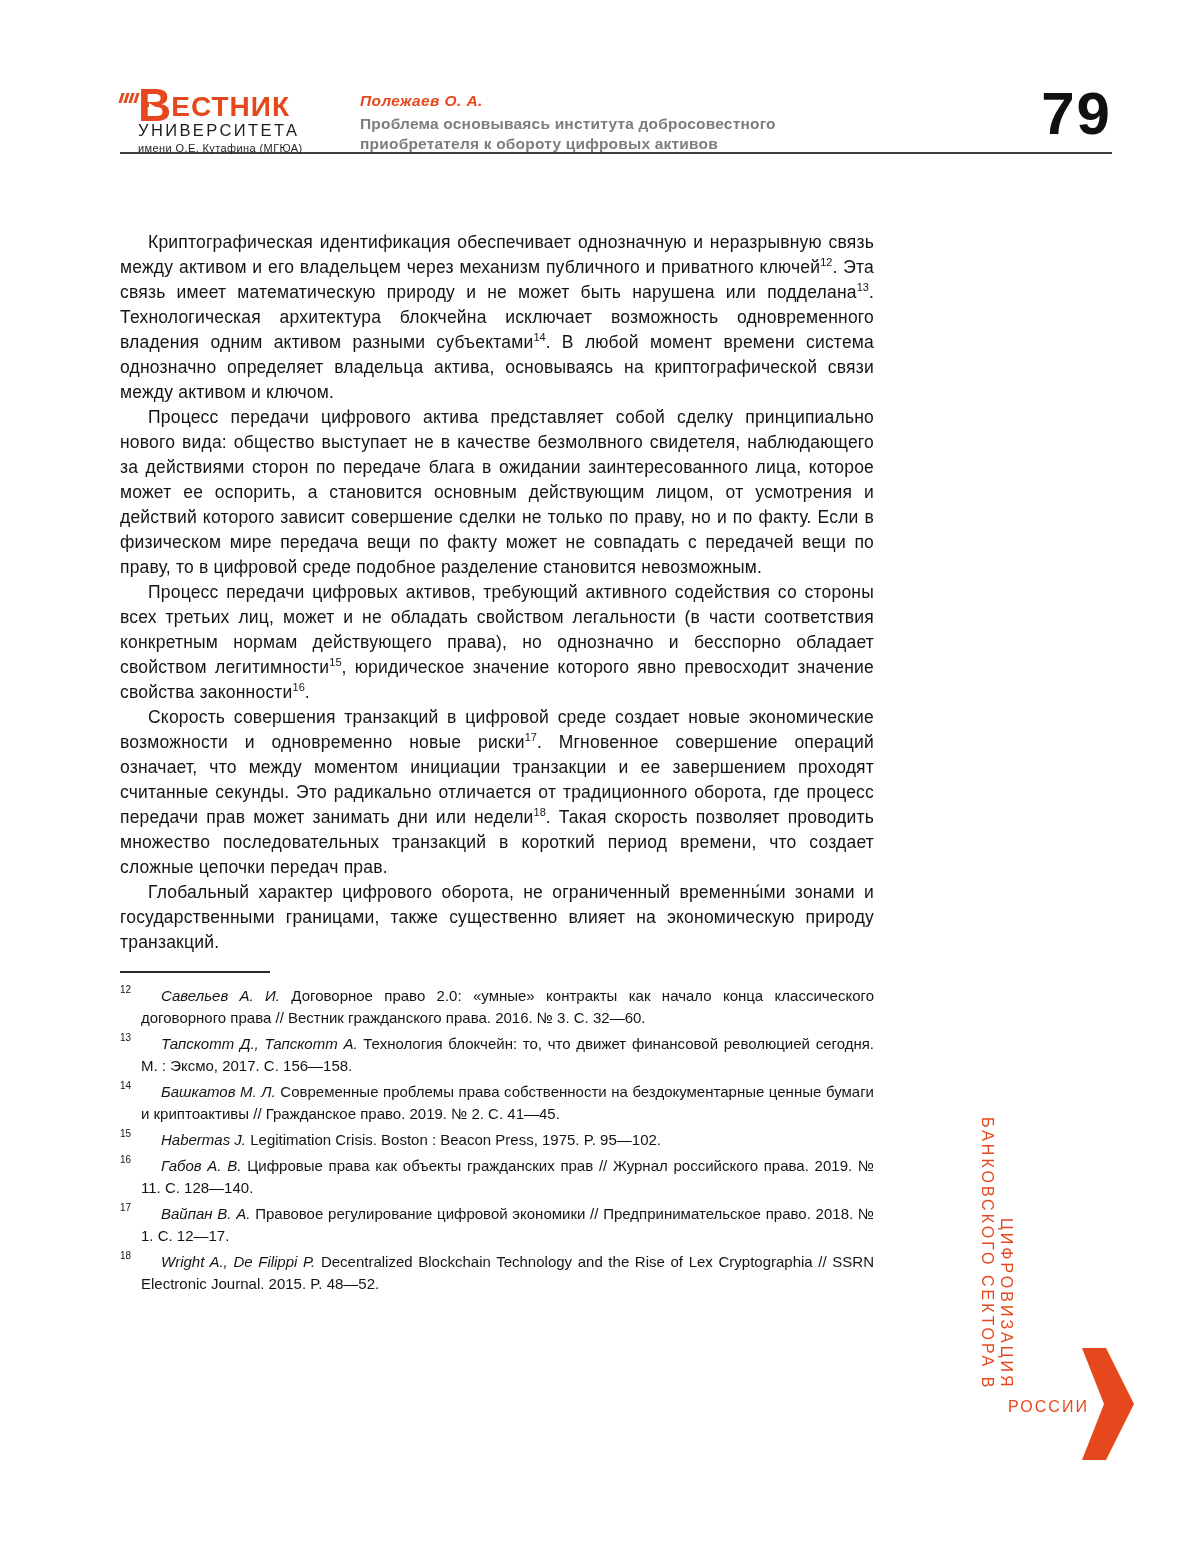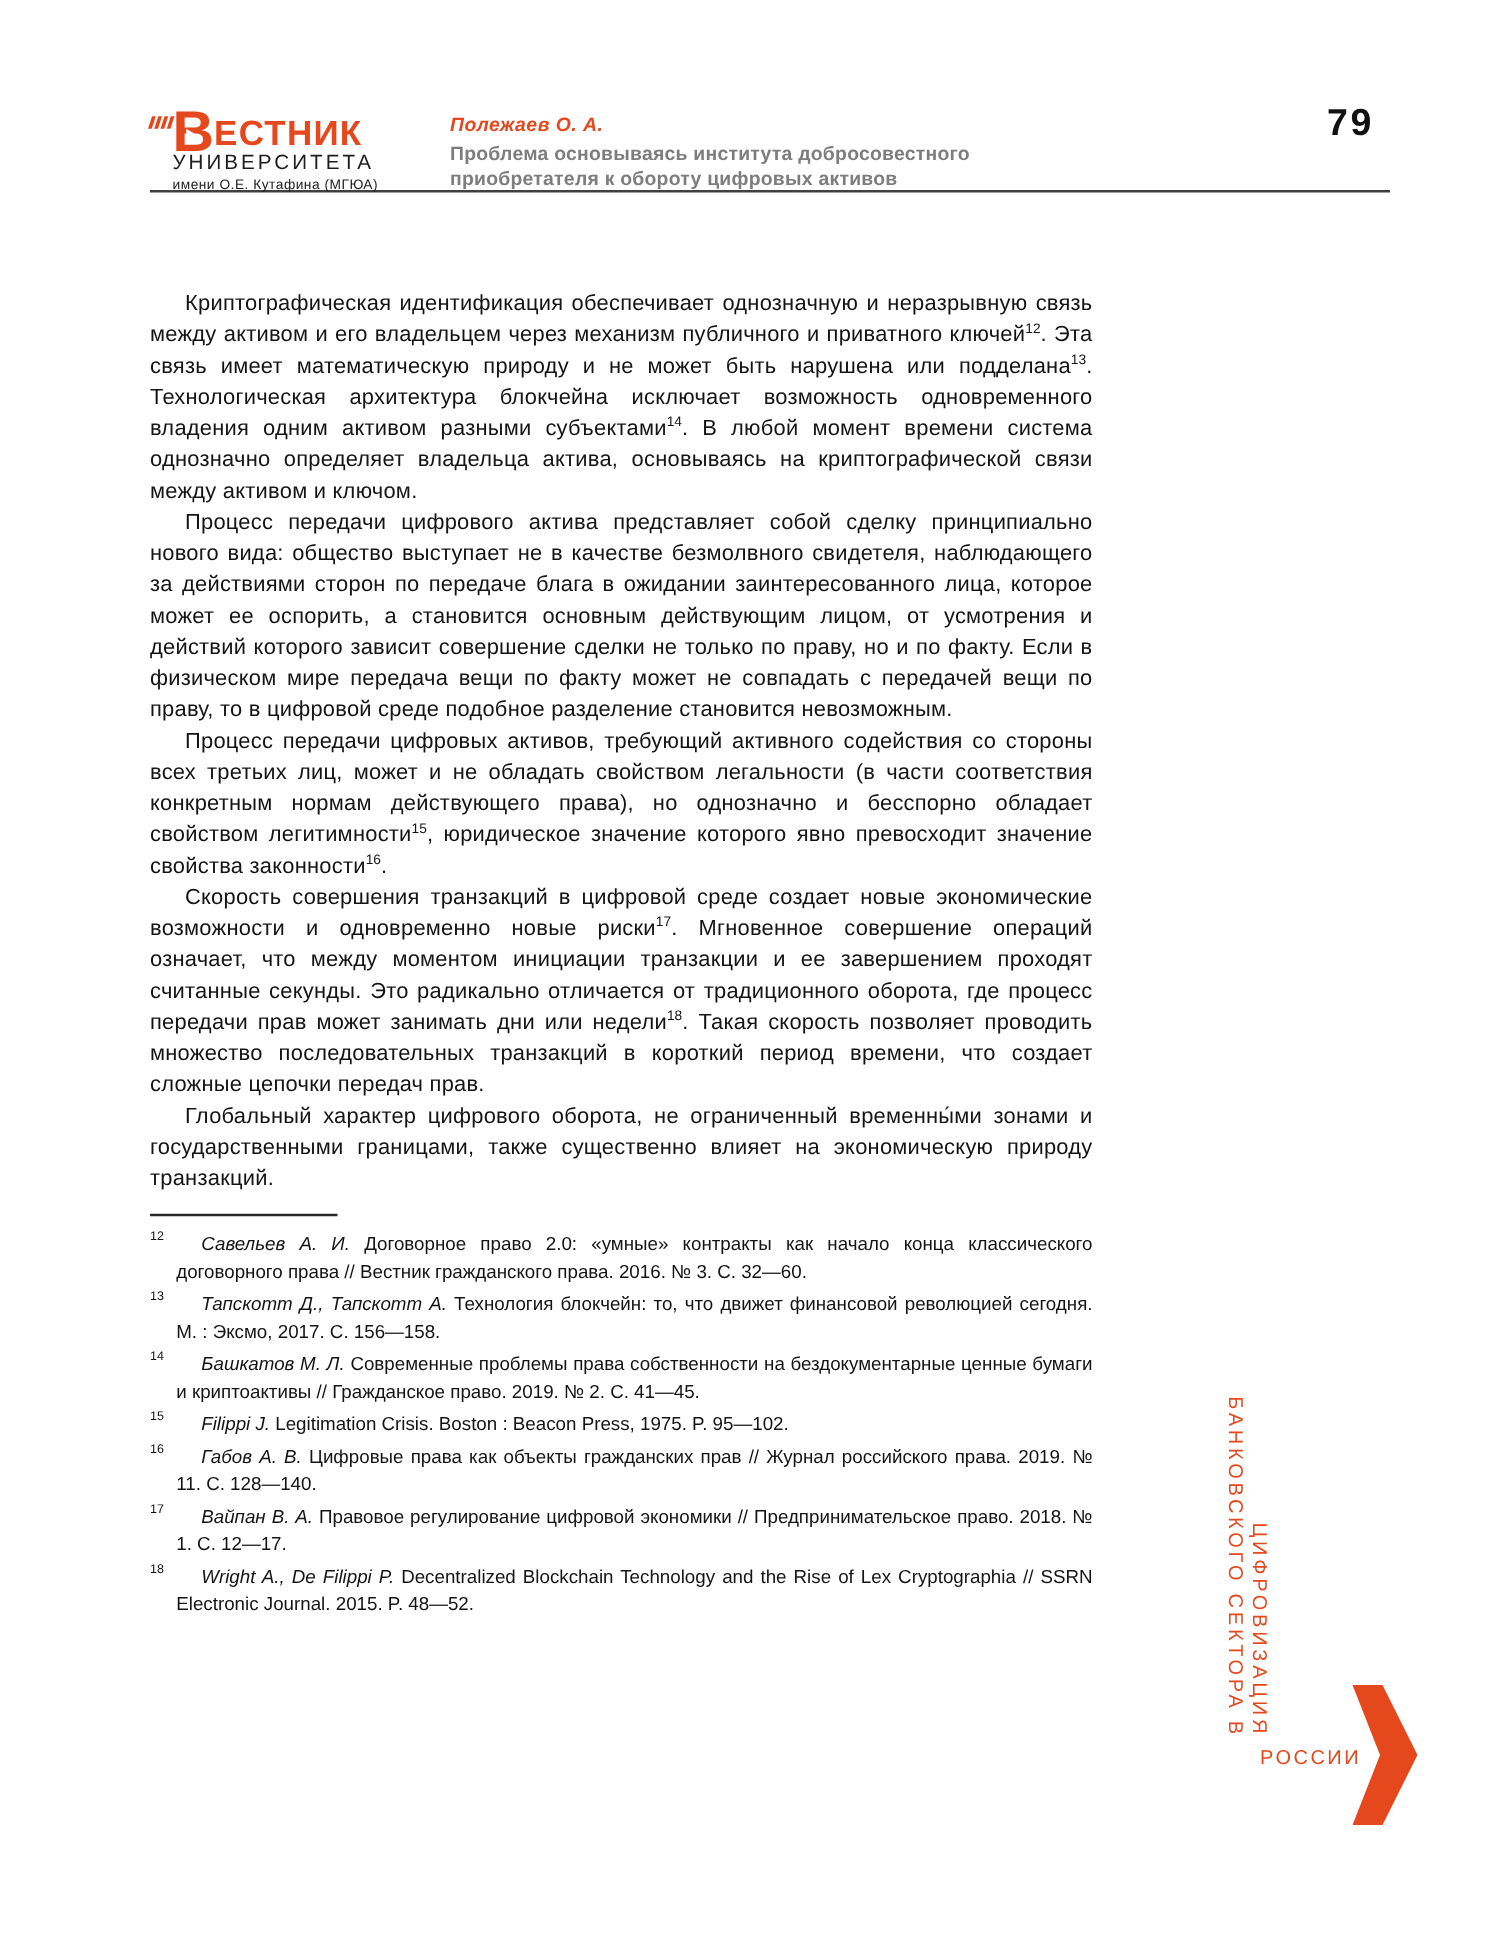--- a/index.html
+++ b/index.html
@@ -16,21 +16,21 @@
   .logo-row { display:flex; align-items:flex-start; color:var(--accent); }
   .logo-b { font-size:46px; font-weight:700; line-height:38px; position:relative; }
   .logo-b::after { content:""; position:absolute; left:11px; top:17px;
     border-top:6px solid transparent; border-bottom:6px solid transparent; border-left:10px solid #fff; }
   .logo-rest { font-size:28px; font-weight:700; line-height:28px; margin-top:7px; letter-spacing:1px;text-align:center; }
   .logo-univ { font-size:16.5px; font-weight:400; letter-spacing:2.4px; color:#1d1d1d; margin-top:-3px; }
   .logo-sub { font-size:11px; color:#1d1d1d; letter-spacing:.4px; margin-top:2px; }
   .header-meta { position:absolute; left:240px; top:6px; }
   .author { color:var(--accent); font-weight:700; font-style:italic; font-size:15.5px; letter-spacing:.4px; }
   .article-title { color:var(--title-gray); font-weight:700; font-size:15.5px; line-height:20px; margin-top:4px; letter-spacing:.2px; }
-  .page-number { position:absolute; right:13px; top:-2px; font-size:30px; font-weight:700; letter-spacing:2px; color:#111; line-height:1; }
+  .page-number { position:absolute; right:0; top:-2px; font-size:60px; font-weight:700; letter-spacing:2px; color:#111; line-height:1; }
 
   
   .content { position:absolute; left:120px; top:230px; width:754px; }
   .para { font-size:17.5px; line-height:25px; letter-spacing:.2px; text-align:justify; text-indent:28px; color:#141414; }
   .para sup { font-size:11px; line-height:0; vertical-align:super; letter-spacing:0; }
 
   
   .fn-sep { width:150px; border-top:2px solid #2a2a2a; margin:16px 0 12px; }
   .footnote { position:relative; font-size:15px; line-height:22px; text-align:justify; padding-left:21px; margin-bottom:4px; color:#141414; }
   .footnote .fn-num { position:absolute; left:0; top:0; font-size:10px; line-height:1; }
@@ -85,21 +85,21 @@
         <p class="para">Процесс передачи цифрового актива представляет собой сделку принципиально нового вида: общество выступает не в качестве безмолвного свидетеля, наблюдающего за действиями сторон по передаче блага в ожидании заинтересованного лица, которое может ее оспорить, а становится основным действующим лицом, от усмотрения и действий которого зависит совершение сделки не только по праву, но и по факту. Если в физическом мире передача вещи по факту может не совпадать с передачей вещи по праву, то в цифровой среде подобное разделение становится невозможным.</p>
         <p class="para">Процесс передачи цифровых активов, требующий активного содействия со стороны всех третьих лиц, может и не обладать свойством легальности (в части соответствия конкретным нормам действующего права), но однозначно и бесспорно обладает свойством легитимности<sup>15</sup>, юридическое значение которого явно превосходит значение свойства законности<sup>16</sup>.</p>
         <p class="para">Скорость совершения транзакций в цифровой среде создает новые экономические возможности и одновременно новые риски<sup>17</sup>. Мгновенное совершение операций означает, что между моментом инициации транзакции и ее завершением проходят считанные секунды. Это радикально отличается от традиционного оборота, где процесс передачи прав может занимать дни или недели<sup>18</sup>. Такая скорость позволяет проводить множество последовательных транзакций в короткий период времени, что создает сложные цепочки передач прав.</p>
         <p class="para">Глобальный характер цифрового оборота, не ограниченный временны́ми зонами и государственными границами, также существенно влияет на экономическую природу транзакций.</p>
       </main>
     <div class="fn-sep"></div>
     <section>
         <p class="footnote"><sup class="fn-num">12</sup><em>Савельев А. И.</em> Договорное право 2.0: «умные» контракты как начало конца классического договорного права // Вестник гражданского права. 2016. № 3. С. 32—60.</p>
         <p class="footnote"><sup class="fn-num">13</sup><em>Тапскотт Д., Тапскотт А.</em> Технология блокчейн: то, что движет финансовой революцией сегодня. М. : Эксмо, 2017. С. 156—158.</p>
         <p class="footnote"><sup class="fn-num">14</sup><em>Башкатов М. Л.</em> Современные проблемы права собственности на бездокументарные ценные бумаги и криптоактивы // Гражданское право. 2019. № 2. С. 41—45.</p>
-        <p class="footnote"><sup class="fn-num">15</sup><em>Filippi J.</em> Legitimation Crisis. Boston : Beacon Press, 1975. P. 95—102.</p>
+        <p class="footnote"><sup class="fn-num">15</sup><em>Habermas J.</em> Legitimation Crisis. Boston : Beacon Press, 1975. P. 95—102.</p>
         <p class="footnote"><sup class="fn-num">16</sup><em>Габов А. В.</em> Цифровые права как объекты гражданских прав // Журнал российского права. 2019. № 11. С. 128—140.</p>
         <p class="footnote"><sup class="fn-num">17</sup><em>Вайпан В. А.</em> Правовое регулирование цифровой экономики // Предпринимательское право. 2018. № 1. С. 12—17.</p>
         <p class="footnote"><sup class="fn-num">18</sup><em>Wright A., De Filippi P.</em> Decentralized Blockchain Technology and the Rise of Lex Cryptographia // SSRN Electronic Journal. 2015. P. 48—52.</p>
       </section>
   </div>
 
   <div class="vertical-caption">
     <div>ЦИФРОВИЗАЦИЯ</div>
     <div>БАНКОВСКОГО СЕКТОРА В</div>
   </div>

